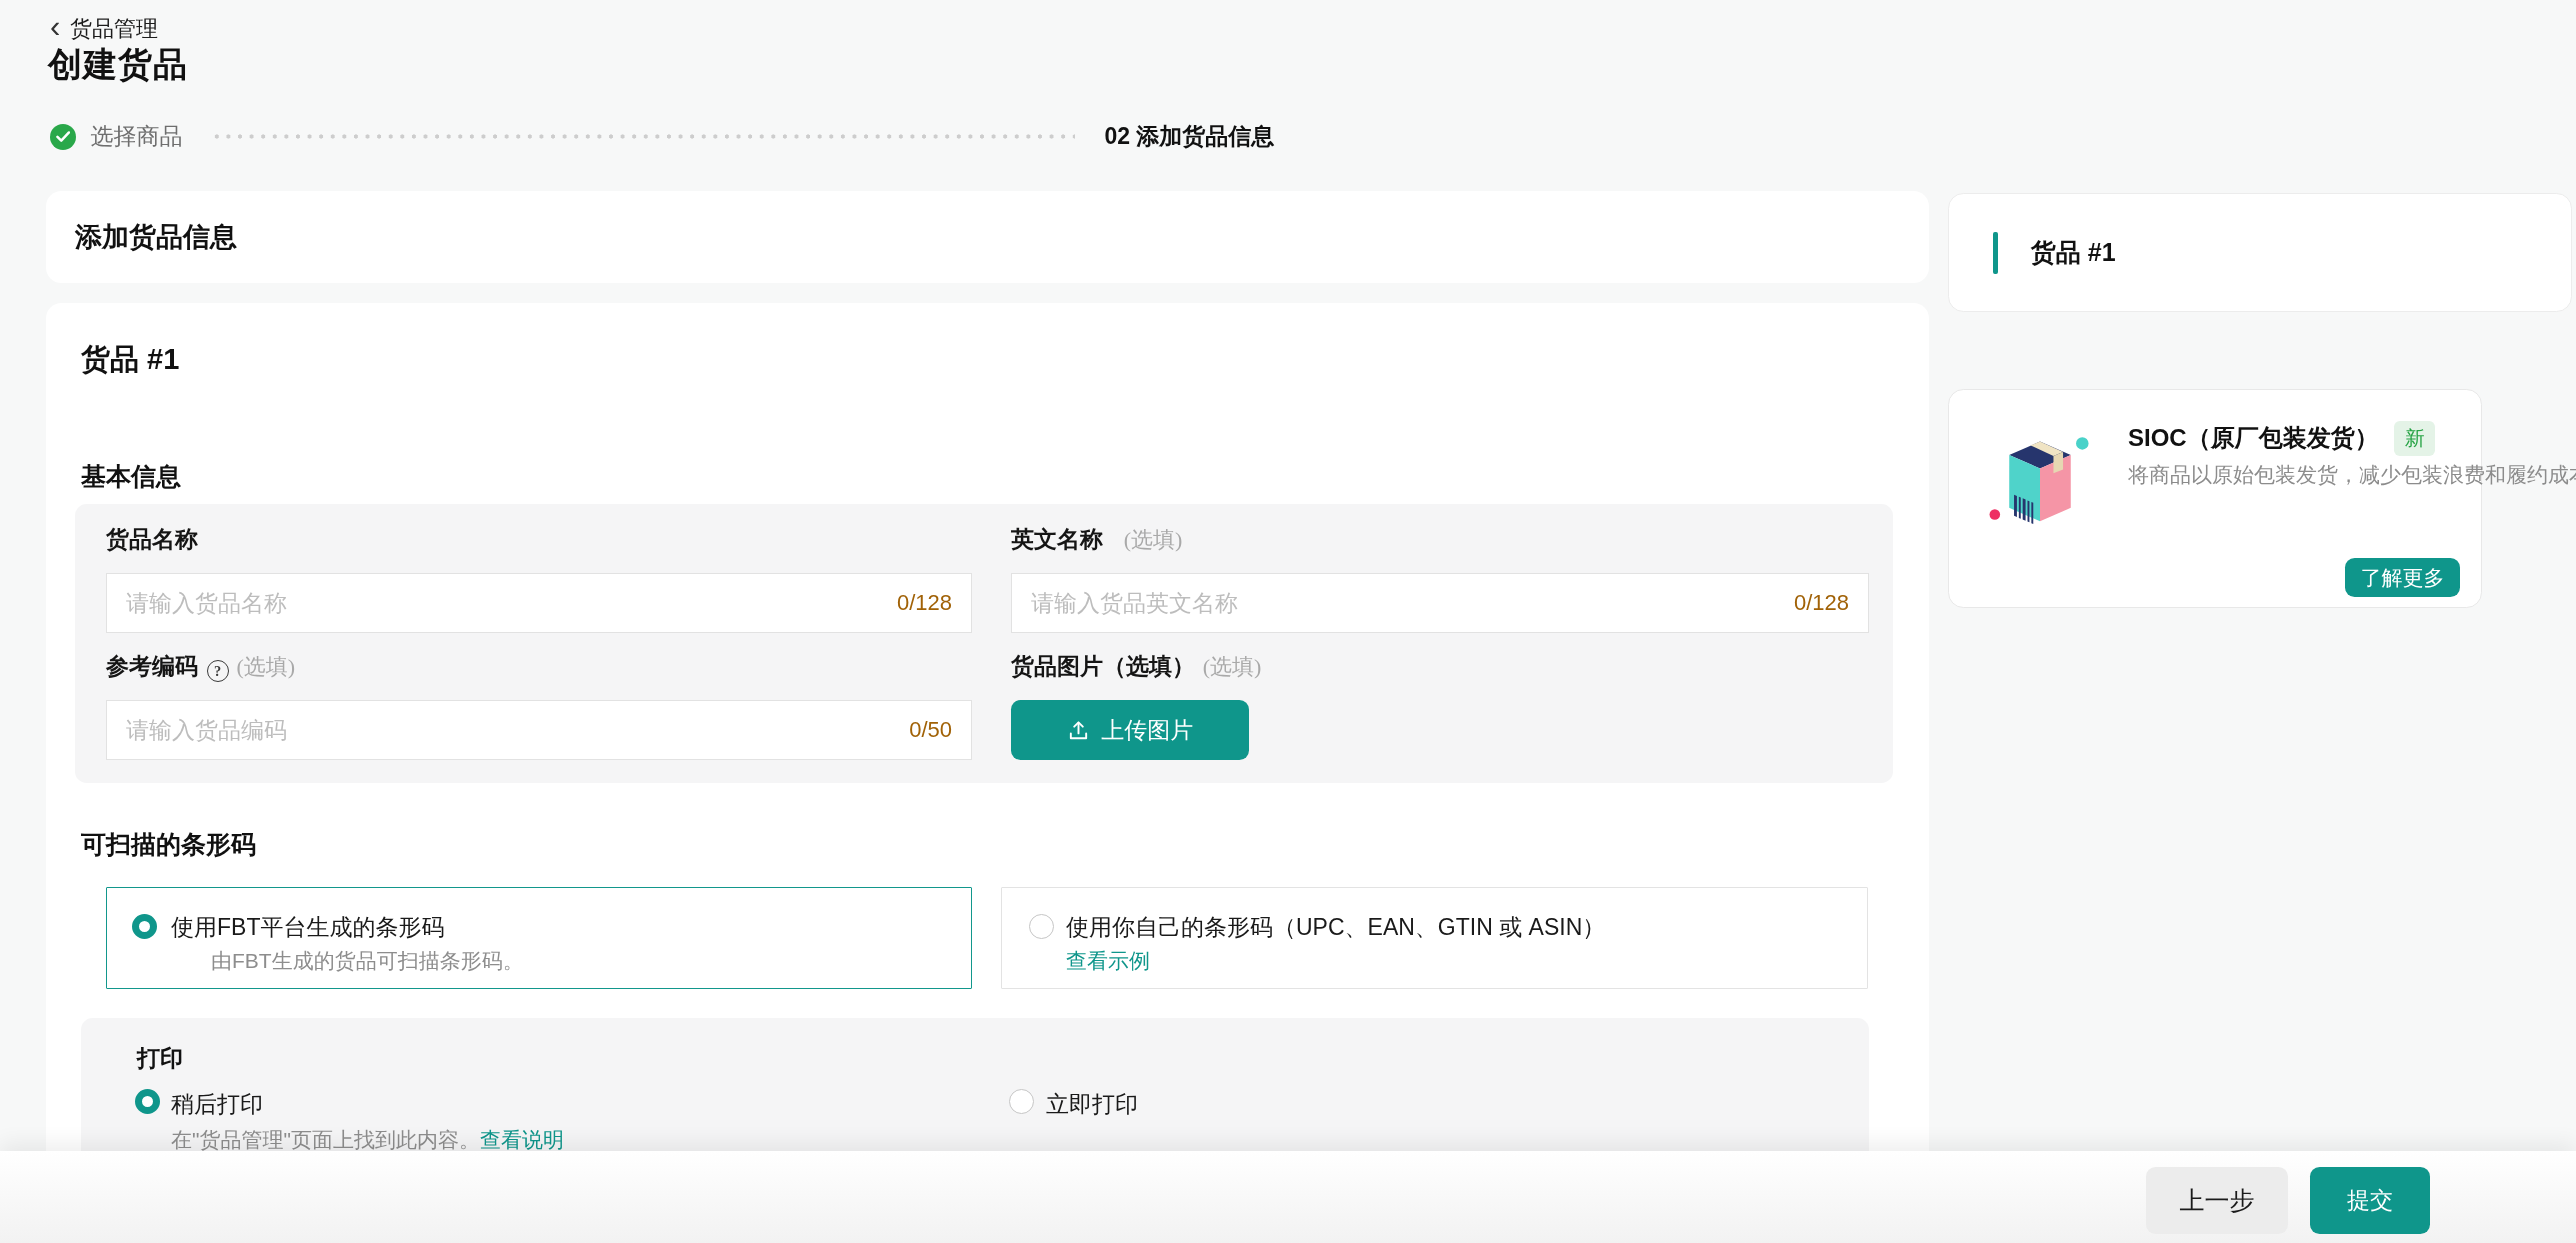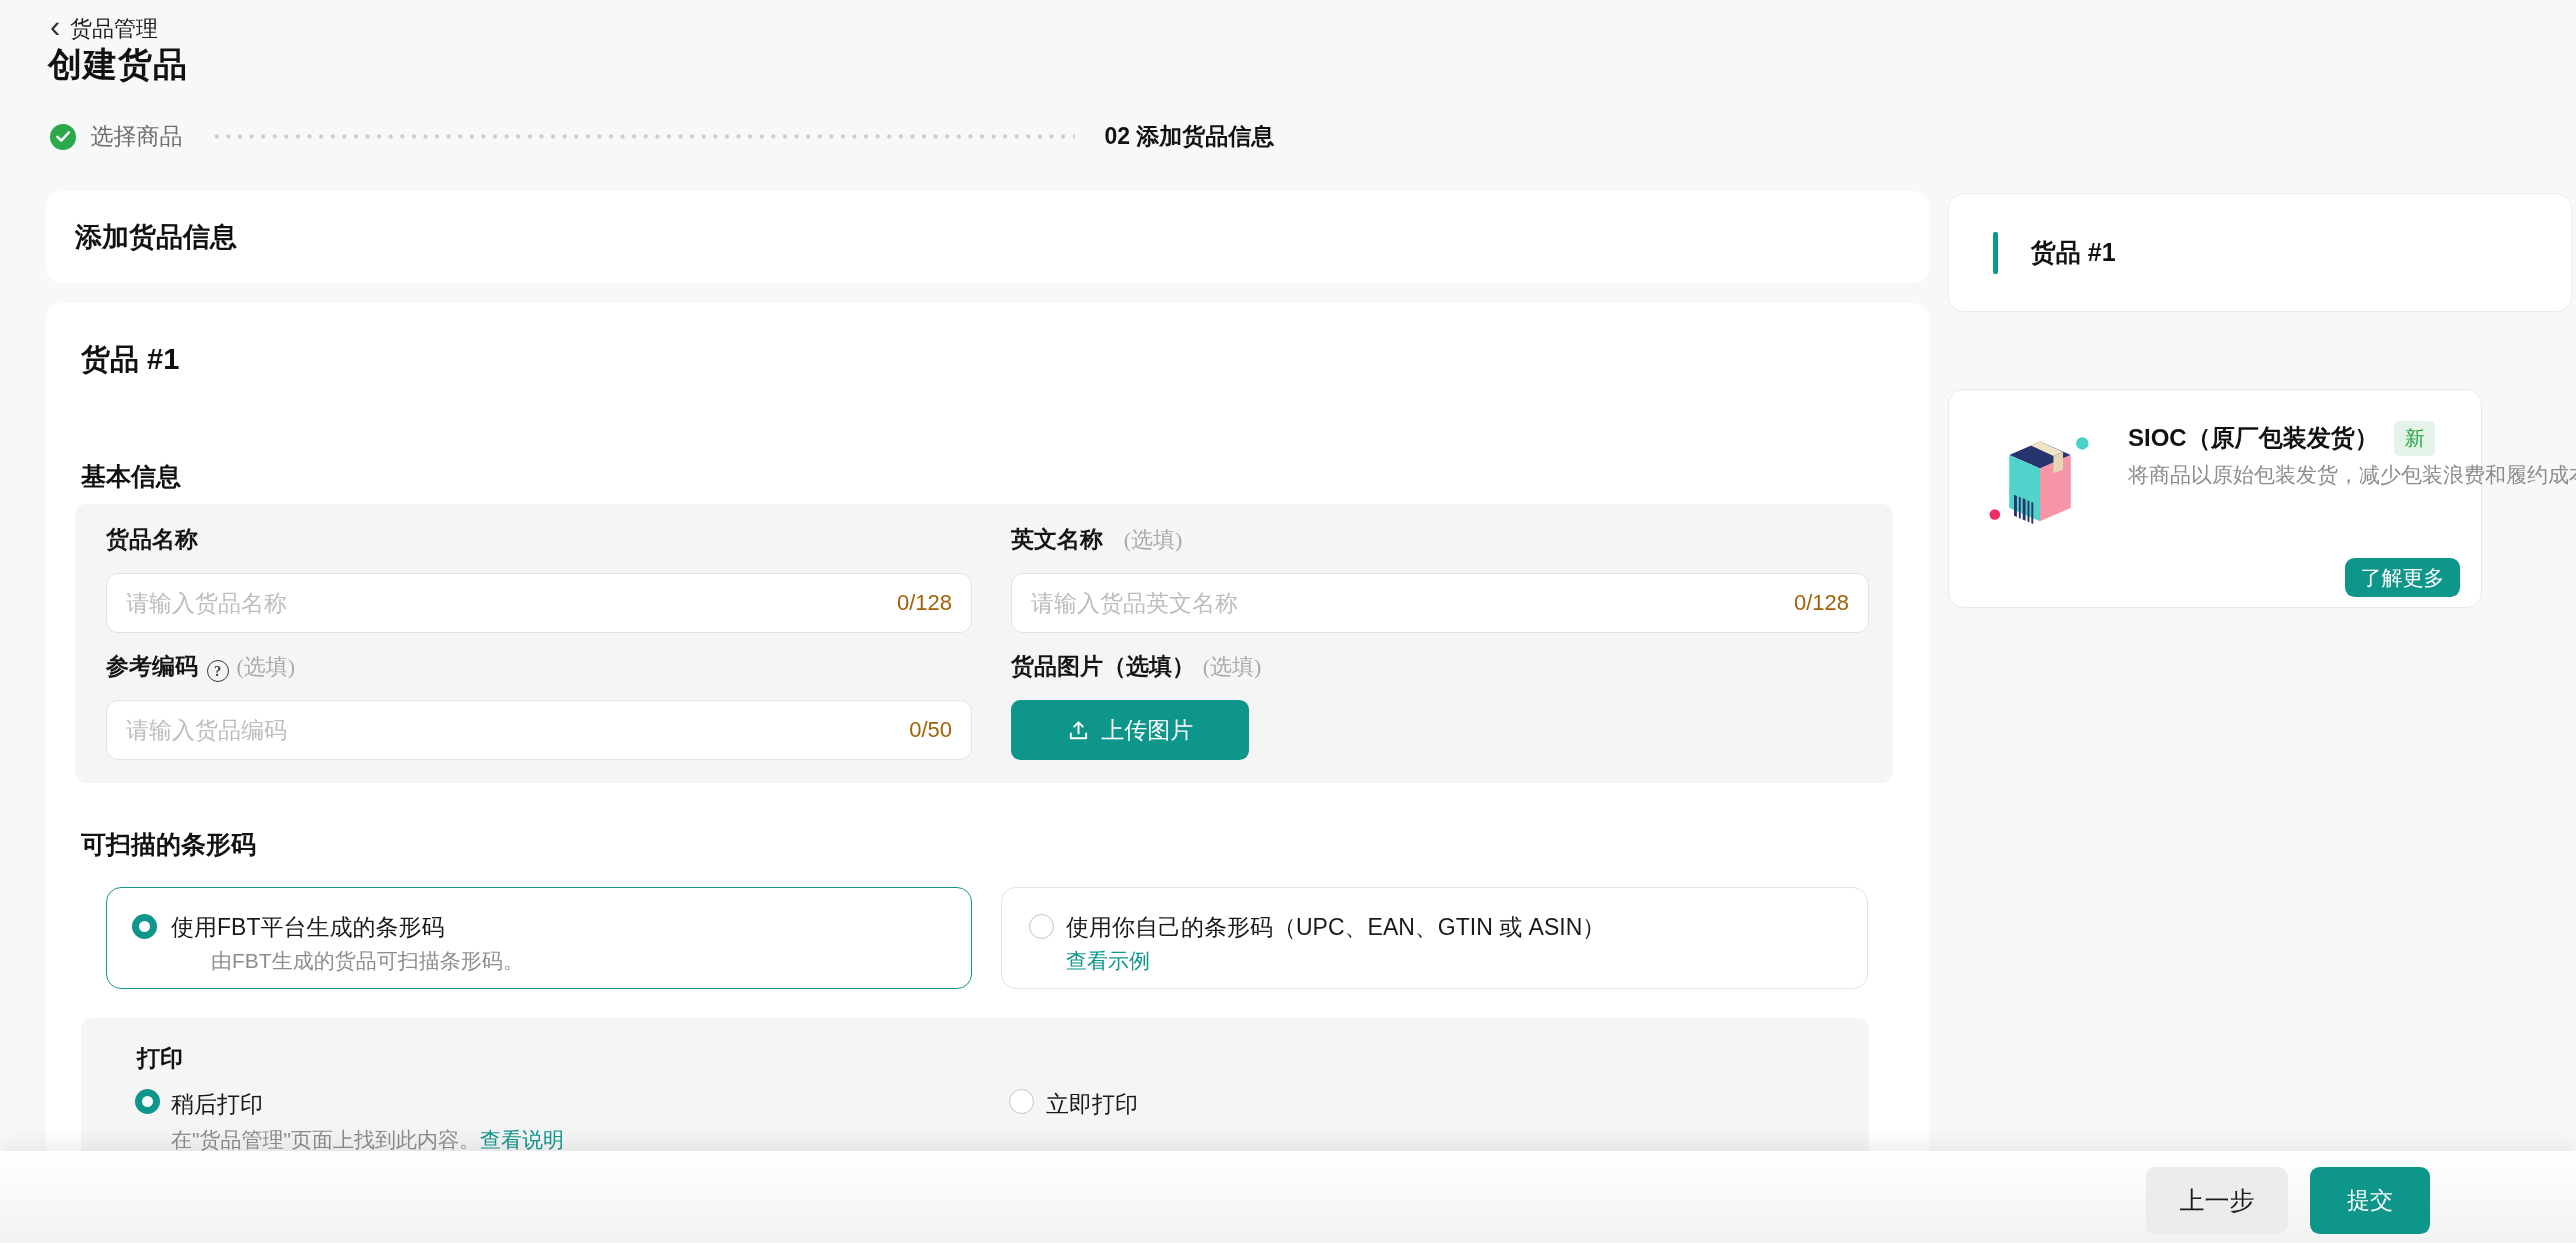--- a/index.html
+++ b/index.html
@@ -38,31 +38,31 @@
 
   .panel { background:#f5f5f6; border-radius:11.6px; position:absolute; }
   .panel-basic { left:29px; top:201px; width:1818px; height:279px; }
   .panel-print { left:35px; top:715px; width:1788px; height:225px; }
 
   .field-label { font-size:23px; font-weight:700; color:#151515; display:flex; align-items:flex-end;font-family:Liberation Serif, serif; }
   .optional { font-weight:400; color:#a9a9a9; font-size:22px; margin-left:7.7px; }
   .help-icon { width:22px; height:22px; border:1.9px solid #3a3a3a; border-radius:50%; font-size:14.4px; font-weight:700;
     color:#3a3a3a; display:inline-flex; align-items:center; justify-content:center; margin-left:8.7px; }
 
-  .input-box { position:absolute; height:60px; background:#fff; border:1px solid #e2e2e2; border-radius:12px; }
+  .input-box { position:absolute; height:60px; background:#fff; border:1px solid #e2e2e2; border-radius:0; }
   .input-box input { width:100%; height:100%; border:none; outline:none; background:transparent;
     padding:0 106px 0 19px; font-size:23px; color:#333; font-family:inherit; }
   .input-box input::placeholder { color:#bdbdbd; }
   .counter { position:absolute; right:19px; top:50%; transform:translateY(-50%); font-size:22px; color:#a16207;text-align:right; }
 
   .btn-teal { background:var(--accent,#0f968b); color:#fff; border:none; border-radius:9.6px;
     font-family:inherit; font-size:23px; display:flex; align-items:center; justify-content:center; cursor:pointer; }
 
   
-  .opt-card { position:absolute; background:#fff; border:1px solid #e3e3e3; border-radius:15px; height:102px; cursor:pointer;padding-left:43px; }
+  .opt-card { position:absolute; background:#fff; border:1px solid #e3e3e3; border-radius:1px; height:102px; cursor:pointer;padding-left:43px; }
   .opt-card.selected { border:1.9px solid #12978c; }
   .radio { width:25px; height:25px; border-radius:50%; background:#fff; position:absolute; }
   .radio.on { border:7.7px solid #0f968b; }
   .radio.off { border:1.9px solid #c6c6c6; }
   .opt-label { position:absolute; font-size:23px; color:#1a1a1a; white-space:nowrap; }
   .opt-desc { position:absolute; font-size:21px; color:#8d8d8d; white-space:nowrap; }
   .teal-link { color:#0f968b; cursor:pointer; }
 
   
   .side-card1 { left:1948px; top:193px; width:624px; height:119px; border:1px solid #ececec; display:flex; align-items:center; padding-left:44px; }

